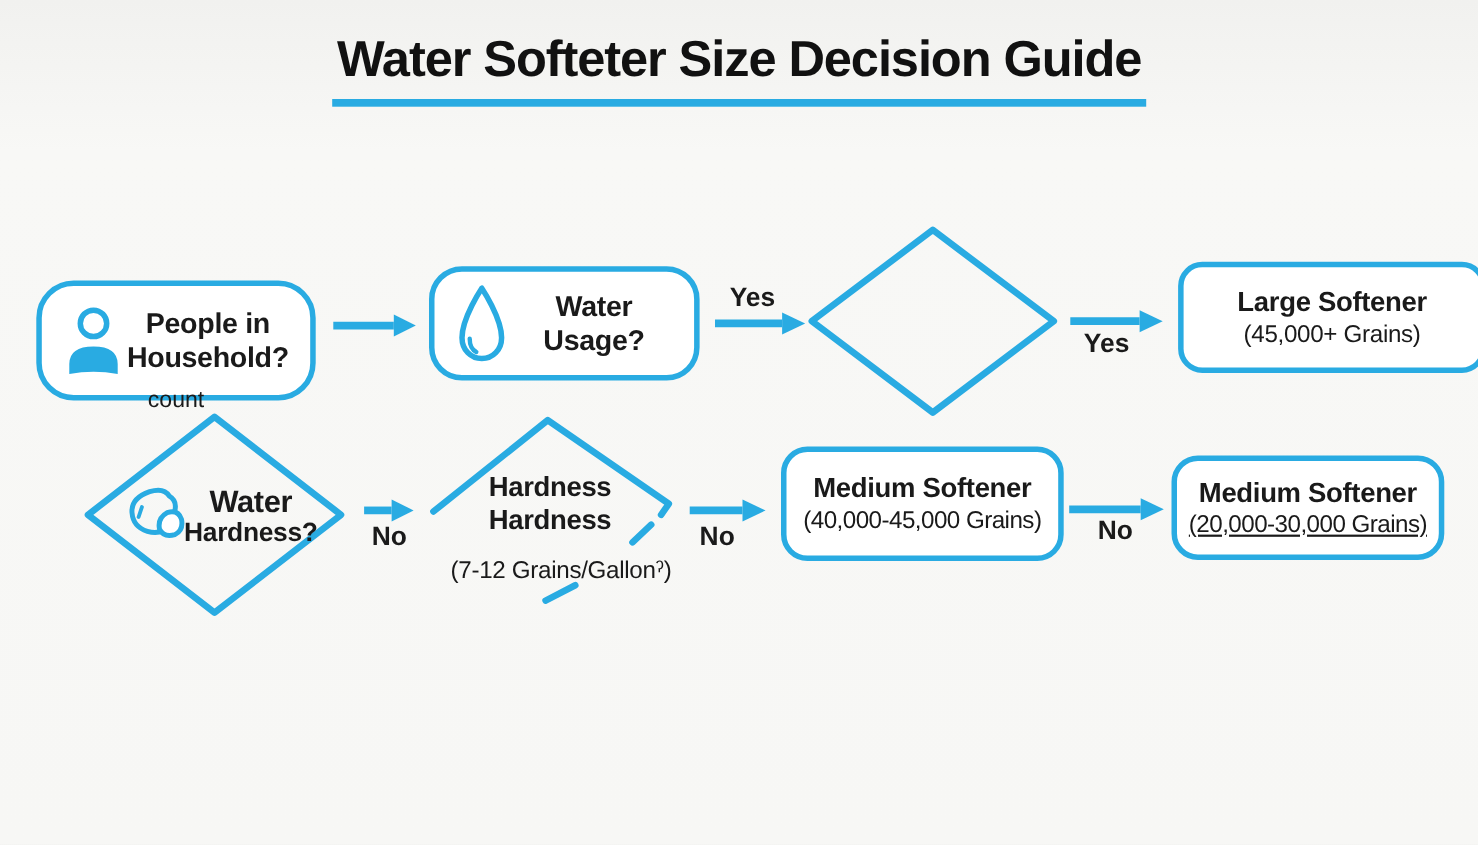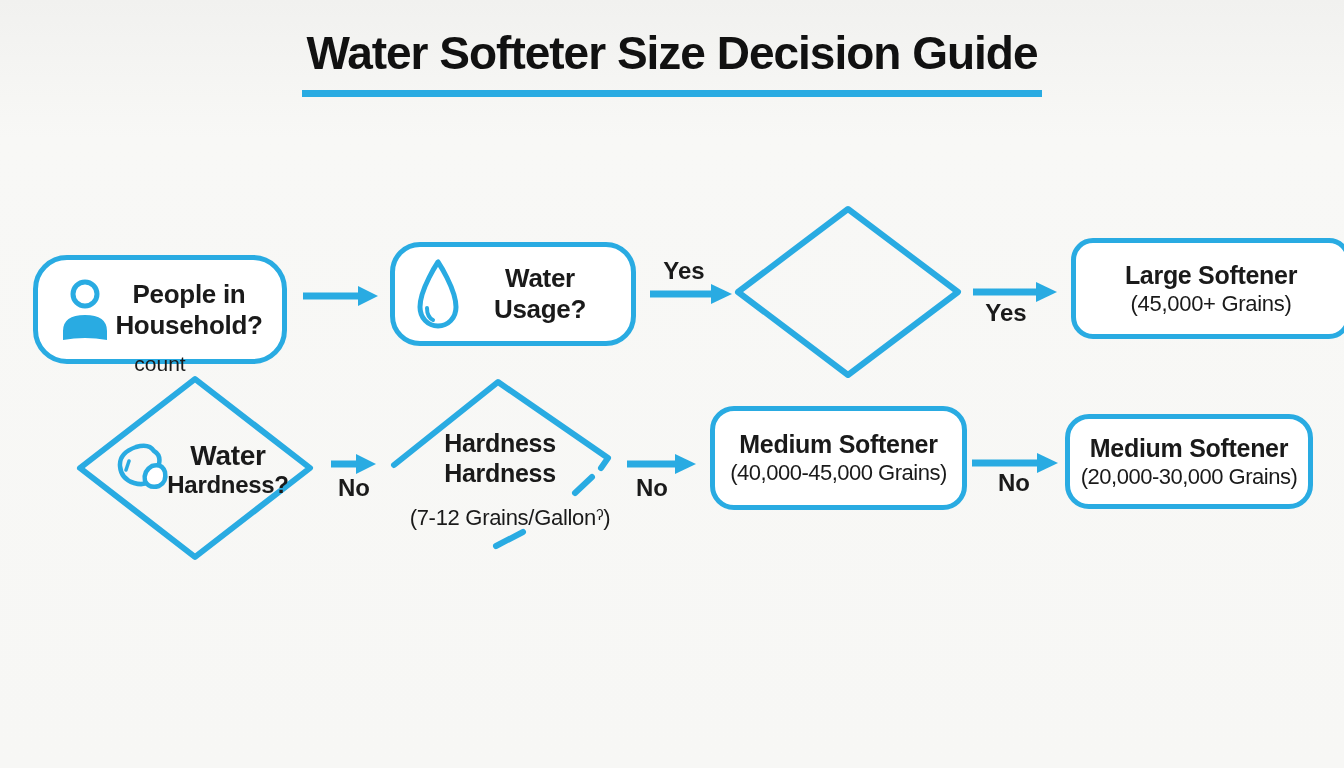--- a/index.html
+++ b/index.html
@@ -135,21 +135,21 @@
   <div class="node" style="left:710px;top:406px;width:257px;height:104px;border-radius:24px;">
     <span class="lines">
       <div class="l1">Medium Softener</div>
       <div class="l2" style="letter-spacing:-0.5px;">(40,000-45,000 Grains)</div>
     </span>
   </div>
 
   <div class="node" style="left:1065px;top:414px;width:248px;height:95px;border-radius:24px;">
     <span class="lines">
       <div class="l1">Medium Softener</div>
-      <div class="l2" style="letter-spacing:-0.5px;">(20,000-30,000 Grains)</div>
+      <div class="l2" style="letter-spacing:-0.5px;text-decoration:underline;">(20,000-30,000 Grains)</div>
     </span>
   </div>
 
   <div class="edge-label" style="left:652px;top:257px;width:64px;">Yes</div>
   <div class="edge-label" style="left:974px;top:299px;width:64px;">Yes</div>
   <div class="edge-label" style="left:322px;top:474px;width:64px;">No</div>
   <div class="edge-label" style="left:620px;top:474px;width:64px;">No</div>
   <div class="edge-label" style="left:982px;top:469px;width:64px;">No</div>
 
 </div>

